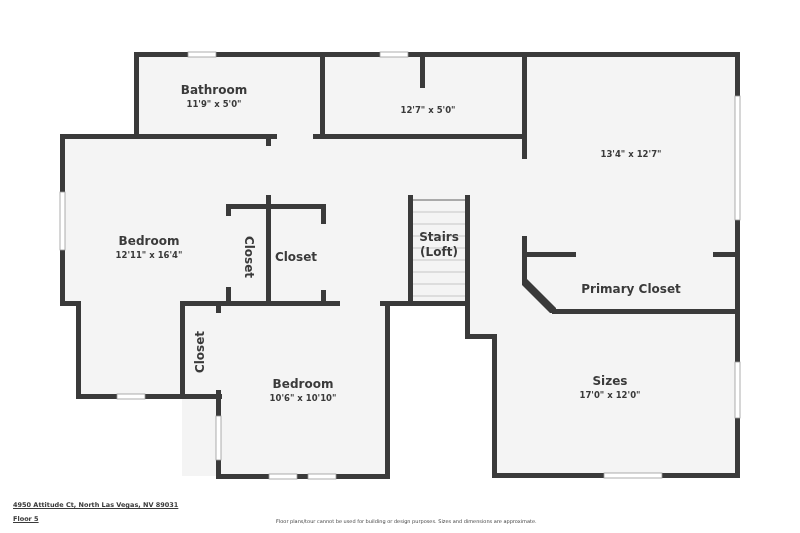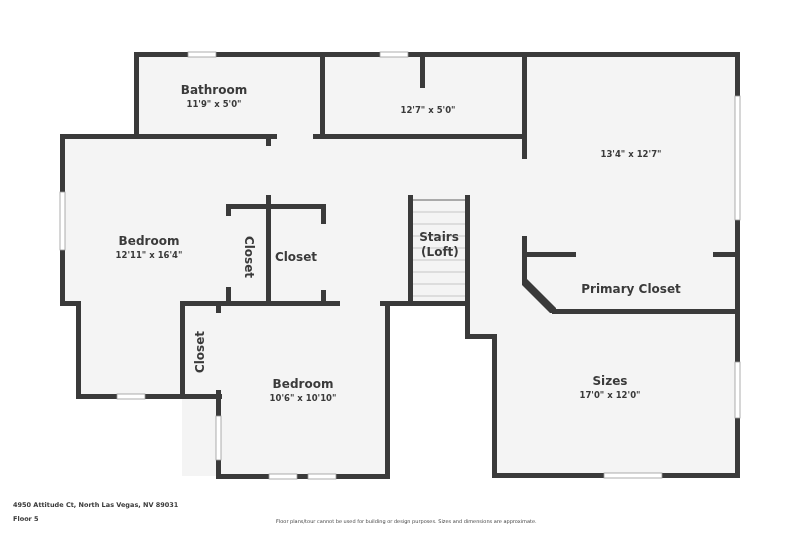--- a/index.html
+++ b/index.html
@@ -7,21 +7,21 @@
     svg.plan { position:absolute; left:0; top:0; }
     .floor { fill:#f4f4f4; }
     .wall { fill:#3a3a3a; }
     .opening { fill:#f4f4f4; }
     .win { fill:#ffffff; stroke:#9a9a9a; stroke-width:0.8; }
     .label { position:absolute; color:#3a3a3a; text-align:center; white-space:nowrap; transform:translate(-50%,-50%); }
     .label .name { font-weight:bold; font-size:12px; display:block; line-height:15px; }
     .label .dim { font-size:8.5px; font-weight:bold; display:block; line-height:12px; }
     .vert { transform:translate(-50%,-50%) rotate(90deg); }
     .vert-ccw { transform:translate(-50%,-50%) rotate(-90deg); }
-    .footer { position:absolute; color:#3a3a3a; font-size:6.5px; font-weight:bold; }
+    .footer { position:absolute; color:#3a3a3a; font-size:6.5px; font-weight:bold;text-decoration:underline; }
     .disclaimer { position:absolute; left:276px; top:518px; font-size:5px; color:#444; }
   </style>
 </head>
 <body>
 
 <svg class="plan" width="800" height="533" viewBox="0 0 800 533">
 
   <g>
     <rect class="floor" x="136" y="55" width="602" height="82"></rect>
     <rect class="floor" x="62" y="137" width="676" height="166"></rect>
@@ -126,21 +126,21 @@
 <div class="label" style="left:149px;top:247px;">
   <span class="name">Bedroom</span>
   <span class="dim">12'11" x 16'4"</span>
 </div>
 <div class="label vert" style="left:248px;top:257px;">
   <span class="name">Closet</span>
 </div>
 <div class="label" style="left:296px;top:257px;">
   <span class="name">Closet</span>
 </div>
-<div class="label" style="left:439px;top:245px;text-align:right;">
+<div class="label" style="left:439px;top:245px;">
   <span class="name">Stairs</span>
   <span class="name">(Loft)</span>
 </div>
 <div class="label" style="left:631px;top:282px;margin-top:7px;">
   <span class="name">Primary Closet</span>
 </div>
 <div class="label vert-ccw" style="left:200px;top:352px;">
   <span class="name">Closet</span>
 </div>
 <div class="label" style="left:303px;top:390px;">

